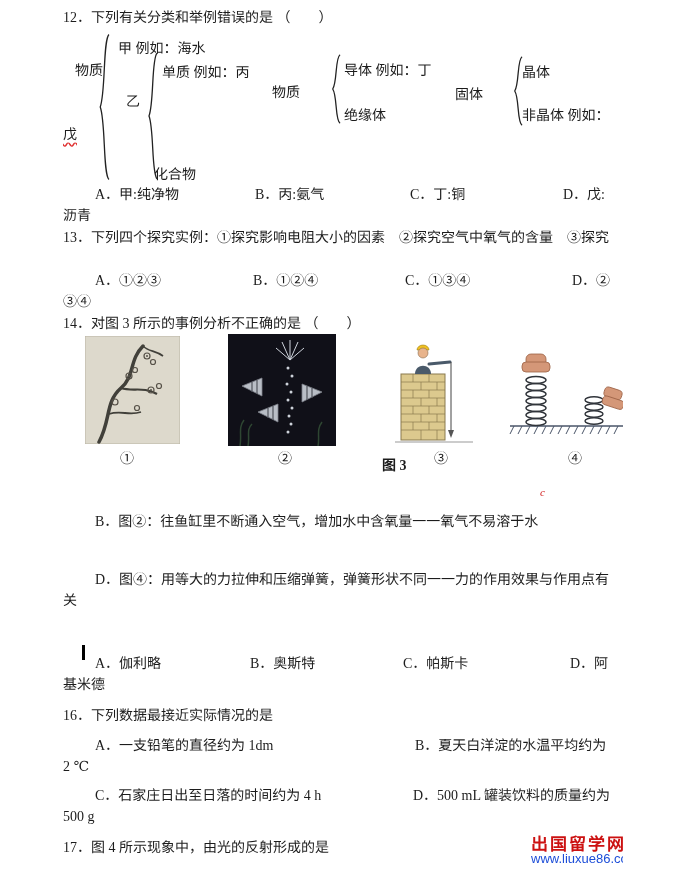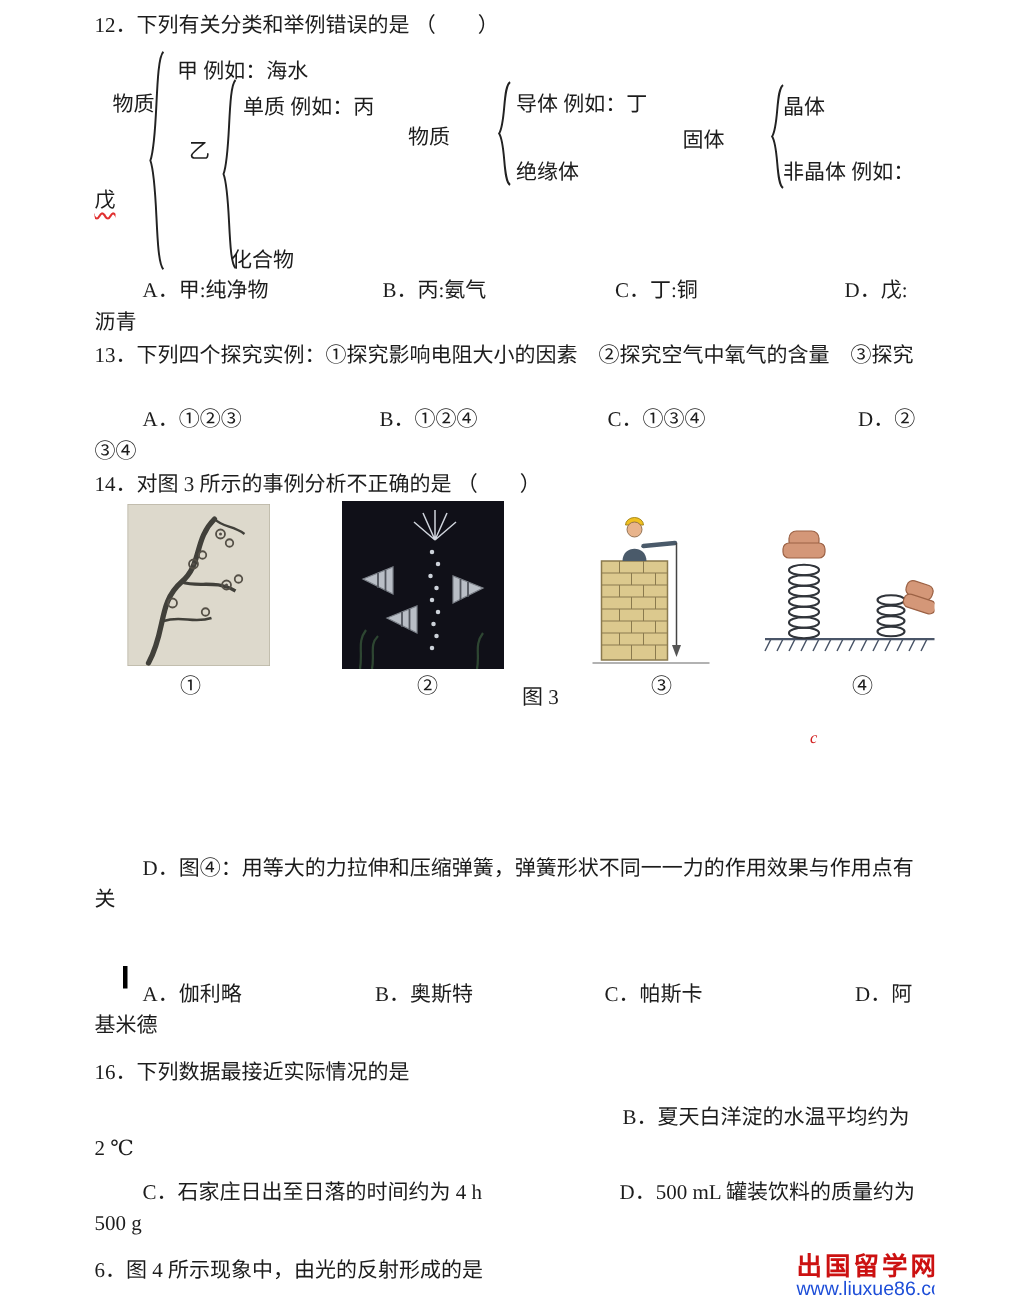--- a/index.html
+++ b/index.html
@@ -3,21 +3,21 @@
 <meta charset="utf-8">
 <style>
   * { margin:0; padding:0; box-sizing:border-box; }
   html,body { background:#ffffff; }
   .page {
     position:relative; width:623px; height:869px; background:#ffffff;
     font-family:"Liberation Serif","DejaVu Serif",serif;
     color:#1c1c1c; overflow:hidden;
   }
   .line { position:absolute; white-space:pre; font-size:14px; line-height:20px; }
-  .bold { font-weight:normal; }
+  .bold { font-weight:bold;margin-left:34px; }
   .squiggle {
     text-decoration:underline; text-decoration-style:wavy;
     text-decoration-color:#e03030; text-underline-offset:3px;
   }
   .cursor { display:inline-block; width:3px; height:15px; background:#000;
             margin-left:5px; vertical-align:-2px; }
   .brace { position:absolute; }
   .figure { position:absolute; }
   .stray { position:absolute; font-size:11px; color:#d22020; font-style:italic; }
   .wm-name { position:absolute; font-size:17px; font-weight:bold; color:#cc1111;
@@ -178,37 +178,39 @@
     </g>
   </svg>
 
   <div class="line" style="left:120px;top:449px">①</div>
   <div class="line" style="left:278px;top:449px">②</div>
   <div class="line bold" style="left:348px;top:456px">图 3</div>
   <div class="line" style="left:434px;top:449px">③</div>
   <div class="line" style="left:568px;top:449px">④</div>
 
   <div class="stray" style="left:540px;top:486px">c</div>
+  <div class="line" style="left:95px;top:512px">B．图②：往鱼缸里不断通入空气，增加水中含氧量一一氧气不易溶于水</div>
   <div class="line" style="left:95px;top:570px">D．图④：用等大的力拉伸和压缩弹簧，弹簧形状不同一一力的作用效果与作用点有</div>
   <div class="line" style="left:63px;top:591px">关</div>
 
   <div class="line" style="left:63px;top:624px">
     <span class="cursor"></span>
   </div>
   <div class="line" style="left:95px;top:654px">A．伽利略</div>
   <div class="line" style="left:250px;top:654px">B．奥斯特</div>
   <div class="line" style="left:403px;top:654px">C．帕斯卡</div>
   <div class="line" style="left:570px;top:654px">D．阿</div>
   <div class="line" style="left:63px;top:675px">基米德</div>
 
   <div class="line" style="left:63px;top:706px">16．下列数据最接近实际情况的是</div>
+  <div class="line" style="left:95px;top:736px">A．一支铅笔的直径约为 1dm</div>
   <div class="line" style="left:415px;top:736px">B．夏天白洋淀的水温平均约为</div>
   <div class="line" style="left:63px;top:757px">2 ℃</div>
   <div class="line" style="left:95px;top:786px">C．石家庄日出至日落的时间约为 4 h</div>
   <div class="line" style="left:413px;top:786px">D．500 mL 罐装饮料的质量约为</div>
   <div class="line" style="left:63px;top:807px">500 g</div>
 
-  <div class="line" style="left:63px;top:838px">6．图 4 所示现象中，由光的反射形成的是</div>
+  <div class="line" style="left:63px;top:838px">17．图 4 所示现象中，由光的反射形成的是</div>
 
   <div class="wm-name" style="left:531px;top:830px">出国留学网</div>
   <div class="wm-url" style="left:531px;top:851px">www.liuxue86.com</div>
 
 </div>
 
 </body></html>

